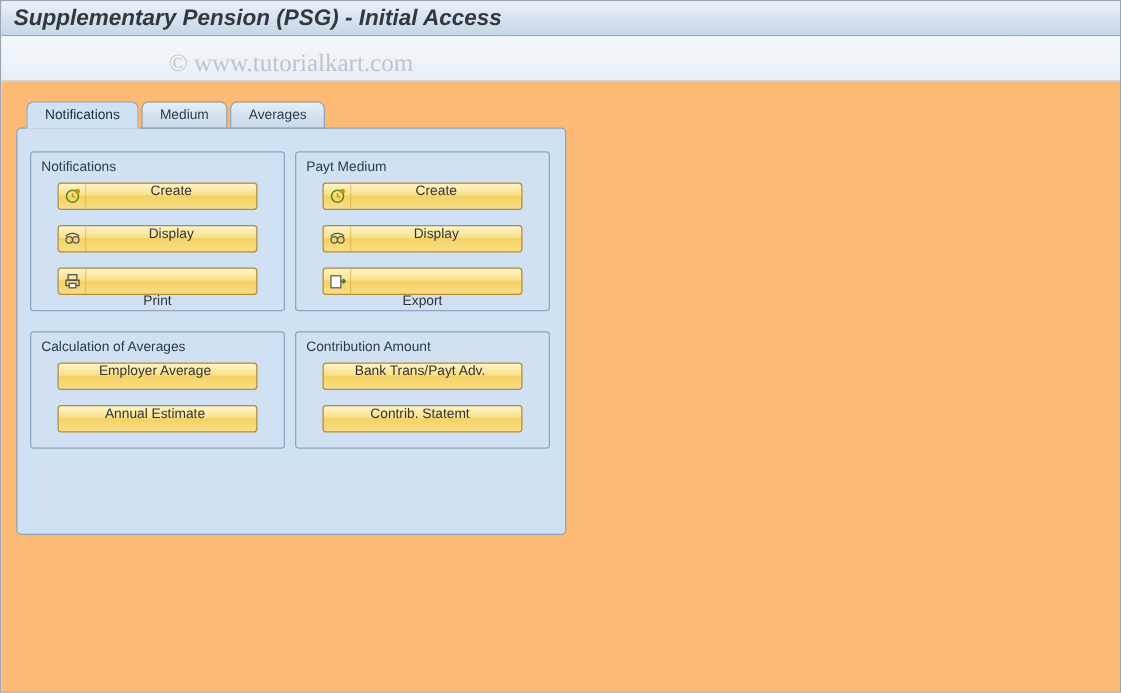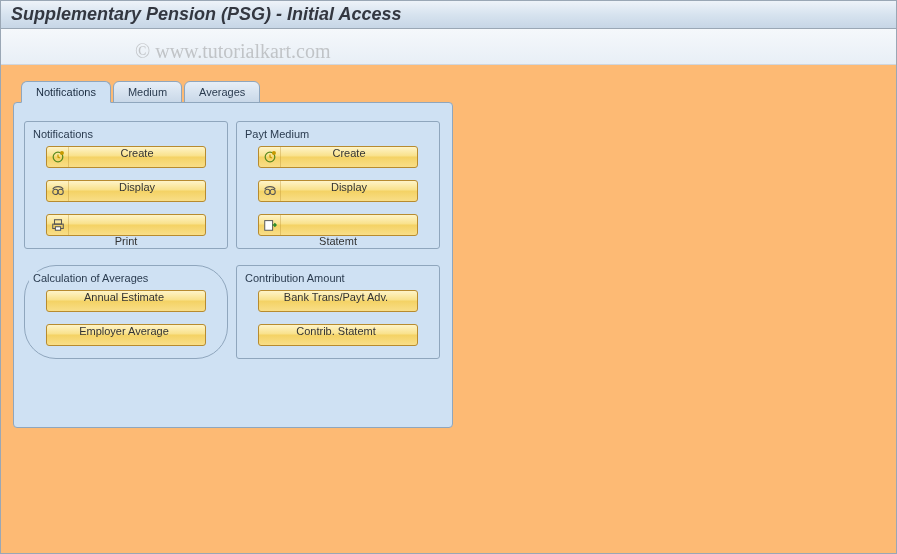--- a/index.html
+++ b/index.html
@@ -225,36 +225,36 @@
           <span class="label">Display</span>
         </button>
 
         <button class="sap-button">
           <span class="icon">
             <svg class="icon-svg" viewBox="0 0 16 16">
                 <rect x="2" y="3" width="9" height="11" fill="#fff" stroke="#555" stroke-width="1.1"></rect>
                 <path d="M11 8l4 0M13 6l2 2-2 2" stroke="#2a8a2a" stroke-width="1.6" fill="none"></path>
               </svg>
           </span>
-          <span class="label">Statemt</span>
+          <span class="label">Export</span>
         </button>
       </div>
     </div>
 
     <div class="groups-row">
 
-      <div class="groupbox" style="margin-top:8px;border-radius:32px;">
+      <div class="groupbox" style="margin-top:8px;">
         <div class="group-title">Calculation of Averages</div>
 
         <button class="sap-button noicon">
+          <span class="label">Employer Average</span>
+        </button>
+
+        <button class="sap-button noicon">
           <span class="label">Annual Estimate</span>
-        </button>
-
-        <button class="sap-button noicon">
-          <span class="label">Employer Average</span>
         </button>
       </div>
 
       <div class="groupbox" style="margin-top:8px;">
         <div class="group-title">Contribution Amount</div>
 
         <button class="sap-button noicon">
           <span class="label">Bank Trans/Payt Adv.</span>
         </button>
 

